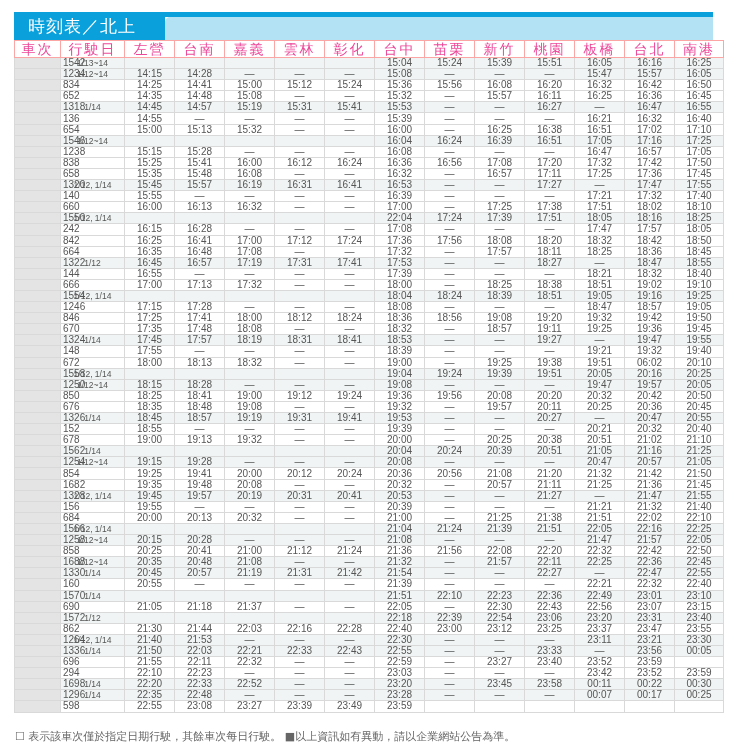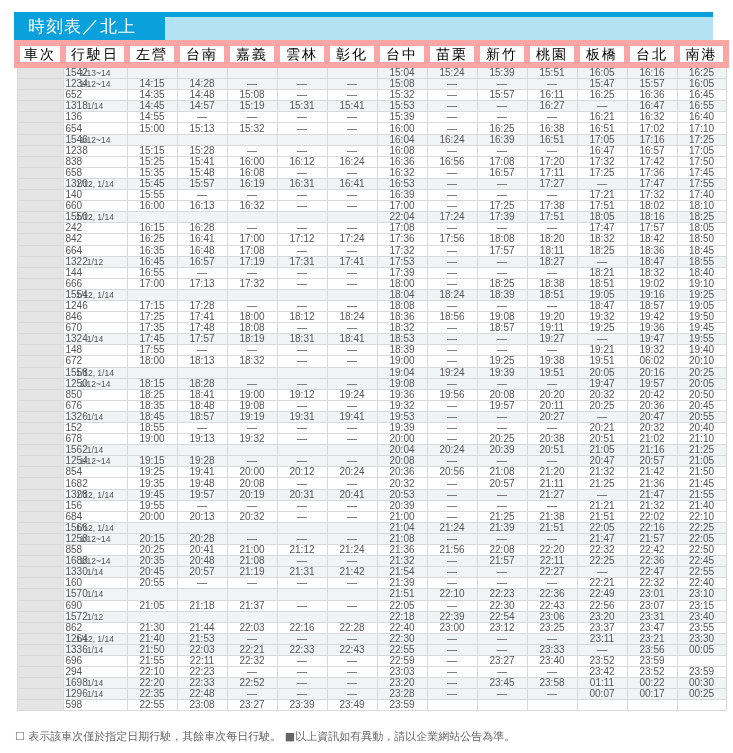--- a/index.html
+++ b/index.html
@@ -5,22 +5,22 @@
   html, body { margin: 0; padding: 0; background: #ffffff; }
   body { width: 733px; height: 753px; position: relative; overflow: hidden;
          font-family: "DejaVu Sans", "Liberation Sans", sans-serif; color: #555; }
   .title-bar { position: absolute; left: 14px; top: 12px; width: 699px; height: 28px; }
   .title-tab { position: absolute; left: 0; top: 0; width: 151px; height: 28px; background: #0aa0dc;
                color: #fff; font-size: 17px; line-height: 28px; padding-left: 14px; box-sizing: border-box; letter-spacing: 1px; }
   .title-strip { position: absolute; left: 151px; top: 0; right: 0; height: 5px; background: #0aa0dc; }
   .title-band { position: absolute; left: 151px; top: 5px; right: 0; height: 23px; background: #b3e2f4;
                 border-top-left-radius: 5px; }
   table.tt { position: absolute; left: 14px; top: 40px; width: 699px; border-collapse: collapse; table-layout: fixed; }
-  table.tt th { font-weight: normal; font-size: 14px; color: #000000; height: 16px; line-height: 16px; padding: 0;
-                border: 6px solid #fca5a5; background: #ffffff; letter-spacing: 2px; }
+  table.tt th { font-weight: normal; font-size: 14px; color: #ec4899; height: 16px; line-height: 16px; padding: 0;
+                border: 1px solid #fca5a5; background: #ffffff; letter-spacing: 2px; }
   table.tt td { font-size: 10px; color: #555; height: 10.1px; line-height: 10px; padding: 0; text-align: center;
                 border: 1px solid #d9d9d9; font-family: "Liberation Sans Narrow", "Liberation Sans", sans-serif; }
   table.tt td.no { background: #e4e4e4; padding-left: 48px; }
   table.tt tr.special td { background: #f1f4f4; }
   table.tt tr.special td.no { background: #e4e4e4; }
   table.tt td.days { font-size: 8.5px; }
   .footnote { position: absolute; left: 15px; top: 729px; font-size: 11px; color: #666; white-space: nowrap; }
 </style>
 </head>
 <body>
@@ -93,20 +93,36 @@
         <td>—</td>
         <td>15:08</td>
         <td>—</td>
         <td>—</td>
         <td>—</td>
         <td>15:47</td>
         <td>15:57</td>
         <td>16:05</td>
       </tr>
       <tr>
+        <td class="no">834</td>
+        <td class="days"></td>
+        <td>14:25</td>
+        <td>14:41</td>
+        <td>15:00</td>
+        <td>15:12</td>
+        <td>15:24</td>
+        <td>15:36</td>
+        <td>15:56</td>
+        <td>16:08</td>
+        <td>16:20</td>
+        <td>16:32</td>
+        <td>16:42</td>
+        <td>16:50</td>
+      </tr>
+      <tr>
         <td class="no">652</td>
         <td class="days"></td>
         <td>14:35</td>
         <td>14:48</td>
         <td>15:08</td>
         <td>—</td>
         <td>—</td>
         <td>15:32</td>
         <td>—</td>
         <td>15:57</td>
@@ -952,21 +968,21 @@
         <td class="days">1/14</td>
         <td>22:20</td>
         <td>22:33</td>
         <td>22:52</td>
         <td>—</td>
         <td>—</td>
         <td>23:20</td>
         <td>—</td>
         <td>23:45</td>
         <td>23:58</td>
-        <td>01:11</td>
+        <td>00:11</td>
         <td>00:22</td>
         <td>00:30</td>
       </tr>
       <tr class="special">
         <td class="no">1296</td>
         <td class="days">1/14</td>
         <td>22:35</td>
         <td>22:48</td>
         <td>—</td>
         <td>—</td>

